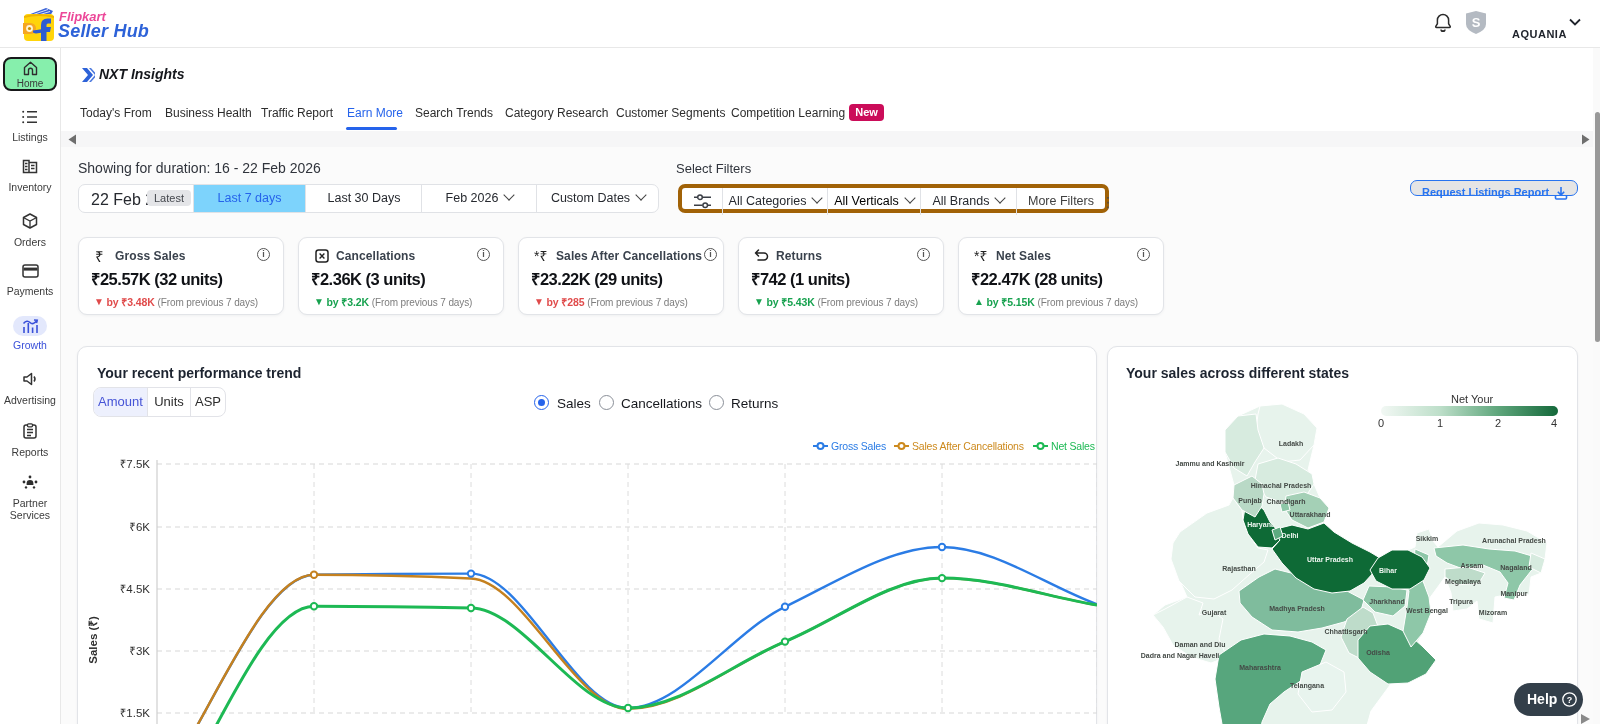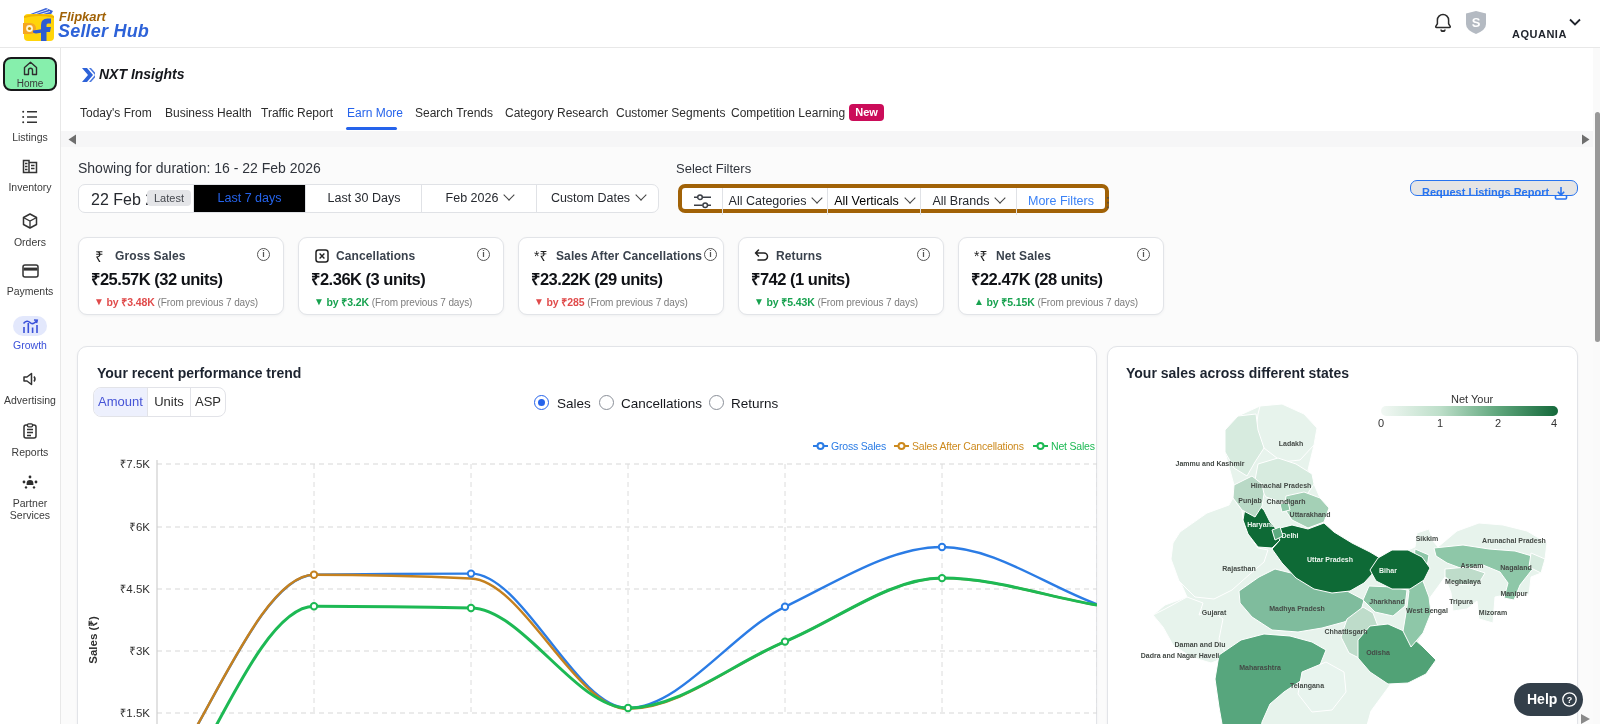--- a/index.html
+++ b/index.html
@@ -35,21 +35,21 @@
     <path d="M8 10 L26 3 L33 6 L30 11 L10 14 Z" fill="#3b63d7"></path>
     <path d="M9 11 L28 4.5 M10 12.5 L30 6.5" stroke="#e9efff" stroke-width="0.9" fill="none"></path>
     <rect x="4" y="9" width="30" height="27" rx="4" fill="#ffd40a"></rect>
     <path d="M4 13 Q19 9 34 13 L34 11 Q19 7 4 11 Z" fill="#f0b400"></path>
     <path d="M3 18 h7.5 a5.5 5.5 0 0 1 0 11 H3 Z" fill="#f5a623"></path>
     <circle cx="9.5" cy="23.5" r="3.4" fill="#fff6d8"></circle>
     <circle cx="9.5" cy="23.5" r="1.6" fill="#c98f00"></circle>
     <path d="M21 36 L21 20 Q21 13.5 27.5 13.5 L31 13.5 L31 18.5 L28 18.5 Q26.5 18.5 26.5 20 L26.5 22 L31 22 L30 27 L26.5 27 L26.5 36 Z" fill="#2d5bd1"></path>
     <path d="M13 25.5 L26.5 23.5 L26.5 27 L16 28.5 Q13 28.5 13 26.8 Z" fill="#2d5bd1"></path>
   </svg>
-  <div class="abs" style="left:59px;top:9px;font-size:13px;font-weight:bold;font-style:italic;color:#a16207;">Flipkart</div>
+  <div class="abs" style="left:59px;top:9px;font-size:13px;font-weight:bold;font-style:italic;color:#ec4899;">Flipkart</div>
   <div class="abs" style="left:58px;top:21px;font-size:18px;font-weight:bold;font-style:italic;color:#2d62d8;letter-spacing:0.2px;">Seller Hub</div>
   <svg class="abs" style="left:1434px;top:13px" width="18" height="19" viewBox="0 0 18 19">
     <path d="M9 1.5 a5.6 5.6 0 0 1 5.6 5.6 v3.6 l1.6 2.6 a0.8 0.8 0 0 1 -0.7 1.2 h-13 a0.8 0.8 0 0 1 -0.7 -1.2 l1.6 -2.6 v-3.6 A5.6 5.6 0 0 1 9 1.5 Z" fill="none" stroke="#2b2b2b" stroke-width="1.5"></path>
     <path d="M7 16.5 a2 2 0 0 0 4 0" fill="none" stroke="#2b2b2b" stroke-width="1.5"></path>
     <path d="M9 16.9 v1.8" stroke="#2b2b2b" stroke-width="1.6"></path>
   </svg>
   <svg class="abs" style="left:1466px;top:11px" width="20" height="23" viewBox="0 0 20 23">
     <path d="M10 0 L20 2.5 V13 Q20 19 10 23 Q0 19 0 13 V2.5 Z" fill="#b4bac2"></path>
     <text x="10" y="16" text-anchor="middle" font-size="13" font-weight="bold" fill="#fff">S</text>
   </svg>
@@ -168,39 +168,39 @@
 <svg class="abs" style="left:1581px;top:134px;z-index:5" width="9" height="11" viewBox="0 0 9 11">
     <path d="M1 0.5 V10.5 L8.5 5.5 Z" fill="#6e6e6e"></path>
   </svg>
 
 <div class="abs" style="left:78px;top:160px;font-size:14px;color:#30343c;letter-spacing:0px;">Showing for duration: 16 - 22 Feb 2026</div>
 <div class="abs" style="left:676px;top:161px;font-size:13px;color:#30343c;">Select Filters</div>
 
 <div class="abs" style="left:78px;top:184px;width:581px;height:29px;background:#fff;border:1px solid #e0e2e6;border-radius:7px;">
   <div class="abs" style="left:12px;top:6px;font-size:16px;color:#26292f;">22 Feb 26</div>
   <div class="abs" style="left:68px;top:5px;background:#e4e5e8;border-radius:4px;font-size:11px;color:#44474d;padding:2px 7px;">Latest</div>
-  <div class="abs" style="left:114px;top:0;width:113px;height:27px;background:#000000;text-align:center;line-height:27px;font-size:12.5px;color:#2563eb;border-left:1px solid #e0e2e6;border-right:1px solid #e0e2e6;">Last 7 days</div>
+  <div class="abs" style="left:114px;top:0;width:113px;height:27px;background:#7dd3fc;text-align:center;line-height:27px;font-size:12.5px;color:#2563eb;border-left:1px solid #e0e2e6;border-right:1px solid #e0e2e6;">Last 7 days</div>
   <div class="abs" style="left:228px;top:0;width:115px;height:27px;text-align:center;line-height:27px;font-size:12.5px;color:#26292f;border-right:1px solid #e0e2e6;">Last 30 Days</div>
   <div class="abs" style="left:344px;top:0;width:114px;height:27px;text-align:center;line-height:27px;font-size:12.5px;color:#26292f;border-right:1px solid #e0e2e6;">Feb 2026<span class="chev"></span></div>
   <div class="abs" style="left:459px;top:0;width:120px;height:27px;text-align:center;line-height:27px;font-size:12.5px;color:#26292f;">Custom Dates<span class="chev"></span></div>
 </div>
 
 <div class="abs" style="left:678px;top:184px;width:431px;height:29px;background:#fff;border:4px solid #a16207;border-radius:7px;">
   <svg class="abs" style="left:12px;top:6px" width="18" height="15" viewBox="0 0 18 15">
       <g stroke="#3b3f46" stroke-width="1.5" fill="none">
         <path d="M0 3.2 H3.4 M8.4 3.2 H17"></path>
         <circle cx="6" cy="3.2" r="2.3"></circle>
         <path d="M0 11.2 H8.6 M13.6 11.2 H17"></path>
         <circle cx="11.2" cy="11.2" r="2.3"></circle>
       </g>
     </svg>
   <div class="abs" style="left:40px;top:0;width:106px;height:27px;text-align:center;line-height:27px;font-size:12.5px;color:#26292f;border-left:1px solid #e0e2e6;border-right:1px solid #e0e2e6;">All Categories<span class="chev"></span></div>
   <div class="abs" style="left:146px;top:0;width:93px;height:27px;text-align:center;line-height:27px;font-size:12.5px;color:#000000;border-right:1px solid #e0e2e6;">All Verticals<span class="chev"></span></div>
   <div class="abs" style="left:239px;top:0;width:96px;height:27px;text-align:center;line-height:27px;font-size:12.5px;color:#26292f;border-right:1px solid #e0e2e6;">All Brands<span class="chev"></span></div>
-  <div class="abs" style="left:335px;top:0;width:88px;height:27px;text-align:center;line-height:27px;font-size:12.5px;color:#3b82f6;">More Filters</div>
+  <div class="abs" style="left:335px;top:0;width:88px;height:27px;text-align:center;line-height:27px;font-size:12.5px;color:#404040;">More Filters</div>
   <div class="abs" style="left:419px;top:6px;font-size:14px;color:#4a4a4a;line-height:16px;">⋮</div>
 </div>
 
 <div class="abs" style="left:1410px;top:180px;width:168px;height:16px;border:1.5px solid #2874f0;border-radius:7px;background:#e5e5e5;">
   <div class="abs" style="left:11px;top:5px;font-size:11px;font-weight:bold;color:#2874f0;">Request Listings Report</div>
   <svg class="abs" style="left:143px;top:5px" width="14" height="14" viewBox="0 0 14 14">
       <g stroke="#2874f0" stroke-width="1.6" fill="none">
         <path d="M7 1 V8.5 M3.8 5.8 L7 9 L10.2 5.8"></path>
         <path d="M1.5 9.5 V12 a1 1 0 0 0 1 1 H11.5 a1 1 0 0 0 1-1 V9.5"></path>
       </g>

